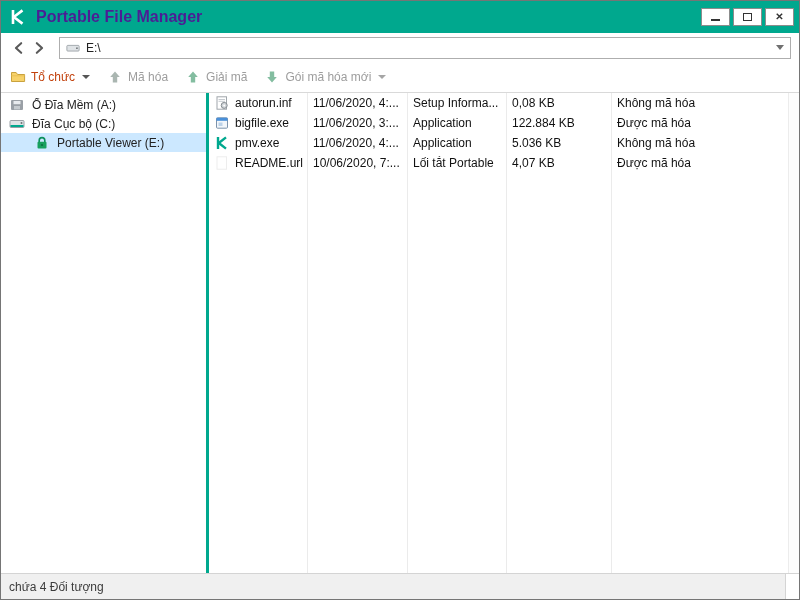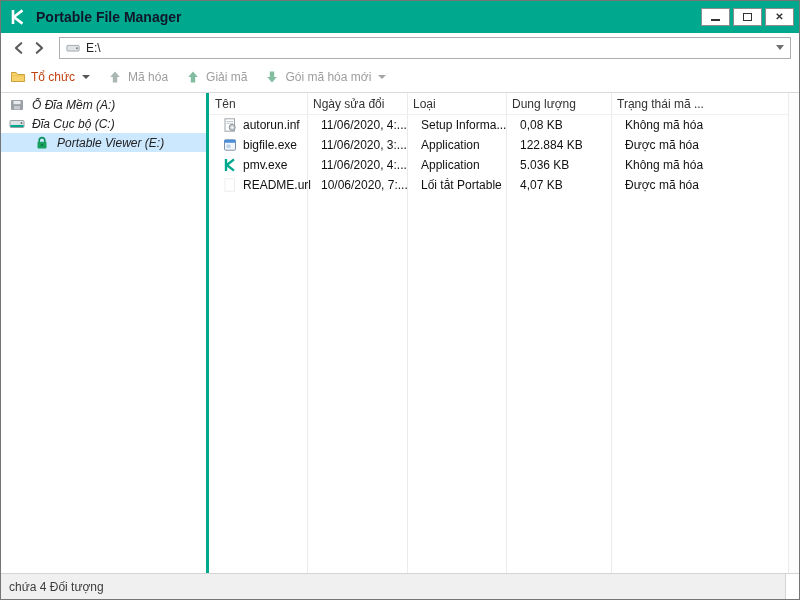--- a/index.html
+++ b/index.html
@@ -10,21 +10,21 @@
     width:800px; height:600px; background:#fff;
     border:1px solid #757575; display:flex; flex-direction:column; overflow:hidden;
   }
 
   
   .titlebar {
     height:32px; flex:0 0 32px; background:var(--accent,#00A88E);
     display:flex; align-items:center; padding:0 5px 0 8px;
   }
   .k-logo { width:18px; height:18px; display:inline-flex; }
-  .title { color:#0f172a; font-weight:bold; font-size:14px; margin-left:9px; }
+  .title { color:#4c1d95; font-weight:bold; font-size:16px; margin-left:9px; }
   .win-controls { margin-left:auto; display:flex; gap:3px; }
   .win-btn {
     width:29px; height:18px; background:#fff; border:1px solid #8c8c8c;
     display:flex; align-items:center; justify-content:center; cursor:default; padding:0;
   }
   .glyph-min { width:9px; height:2px; background:#333; margin-top:6px; }
   .glyph-max { width:9px; height:8px; border:1px solid #333; }
   .glyph-close { font-size:10px; color:#333; line-height:1; font-weight:bold; }
 
   
@@ -55,37 +55,37 @@
   .tb-right { margin-left:auto; display:flex; align-items:center; gap:9px; color:#333; white-space:nowrap; }
   .tb-sep { width:1px; height:20px; background:#e0e0e0; }
   .help {
     width:15px; height:15px; border-radius:50%; background:#2f93e0; color:#fff;
     font-size:11px; font-weight:bold; display:flex; align-items:center; justify-content:center;
   }
 
   
   .body-area { flex:1; display:flex; min-height:0; background:#fff; }
   .sidebar { width:205px; flex:0 0 205px; padding-top:2px; }
-  .sb-item { height:19px; display:flex; align-items:center; gap:7px; padding:0 2px 0 8px; cursor:default;font-style:italic; }
+  .sb-item { height:19px; display:flex; align-items:center; gap:7px; padding:0 2px 0 8px; cursor:default; }
   .sb-item.selected { background:var(--selection,#cce8ff);padding-left:33px; }
   .sb-label { white-space:nowrap; overflow:hidden; }
 
   .divider { width:3px; flex:0 0 3px; background:var(--accent,#00A88E); }
 
   .main { flex:1; position:relative; min-width:0; }
   .vline { position:absolute; top:0; bottom:0; width:1px; background:#ebebeb; }
   .list-header {
     display:grid; grid-template-columns:98px 100px 99px 105px 1fr;
     height:22px; align-items:center; color:#333; border-bottom:1px solid #f0f0f0;
     position:relative;
   }
   .hcell { padding:0 6px; white-space:nowrap; overflow:hidden; }
   .frow {
     display:grid; grid-template-columns:98px 100px 99px 105px 1fr;
-    height:20px; align-items:center; position:relative;padding-left:8px;
+    height:20px; align-items:center; position:relative;
   }
   .cell { padding:0 6px; white-space:nowrap; overflow:hidden; color:#111; }
   .cell.name { display:flex; align-items:center; gap:5px; padding-left:5px; }
 
   .vscroll { width:11px; flex:0 0 11px; background:#fdfdfd; border-left:1px solid #ececec; }
 
   
   .statusbar {
     height:26px; flex:0 0 26px; background:#f0f0f0; border-top:1px solid #d4d4d4;
     display:flex; align-items:center; padding:0 0 0 8px; color:#3c3c3c;
@@ -211,27 +211,20 @@
           </span>
           <span class="sb-label">Portable Viewer (E:)</span>
         </div>
       </div>
     <div class="divider"></div>
     <div class="main">
       <div class="vline" style="left:98px"></div>
       <div class="vline" style="left:198px"></div>
       <div class="vline" style="left:297px"></div>
       <div class="vline" style="left:402px"></div>
-      <div class="list-header" id="list-header">
-          <div class="hcell">Tên</div>
-          <div class="hcell">Ngày sửa đổi</div>
-          <div class="hcell">Loại</div>
-          <div class="hcell">Dung lượng</div>
-          <div class="hcell">Trạng thái mã ...</div>
-        </div>
       <div class="list-rows" id="list-rows">
           <div class="frow">
             <div class="cell name">
               <span class="ico16">
                 <svg viewBox="0 0 16 16">
                   <rect x="3" y="1.8" width="9.5" height="12.4" fill="#fff" stroke="#a0a6ab"></rect>
                   <path d="M4.5 4.5 h6.5 M4.5 6.3 h6.5" stroke="#c6cbd0"></path>
                   <circle cx="10.2" cy="10.4" r="3" fill="#cfd4d8" stroke="#868c91"></circle>
                   <circle cx="10.2" cy="10.4" r="1" fill="#fff"></circle>
                 </svg>

